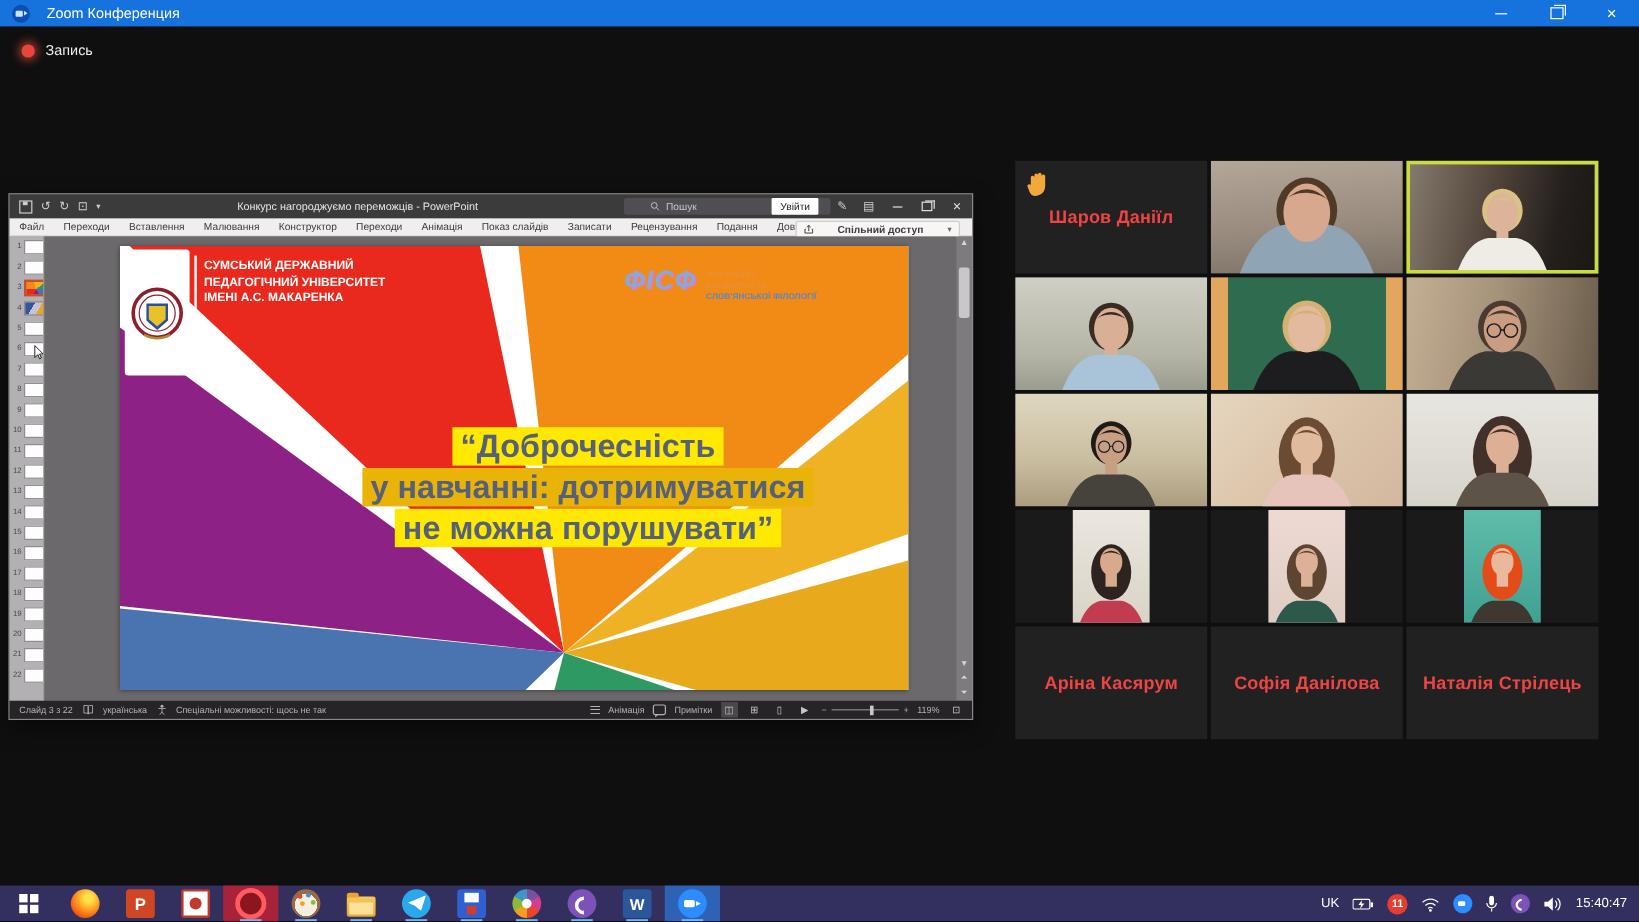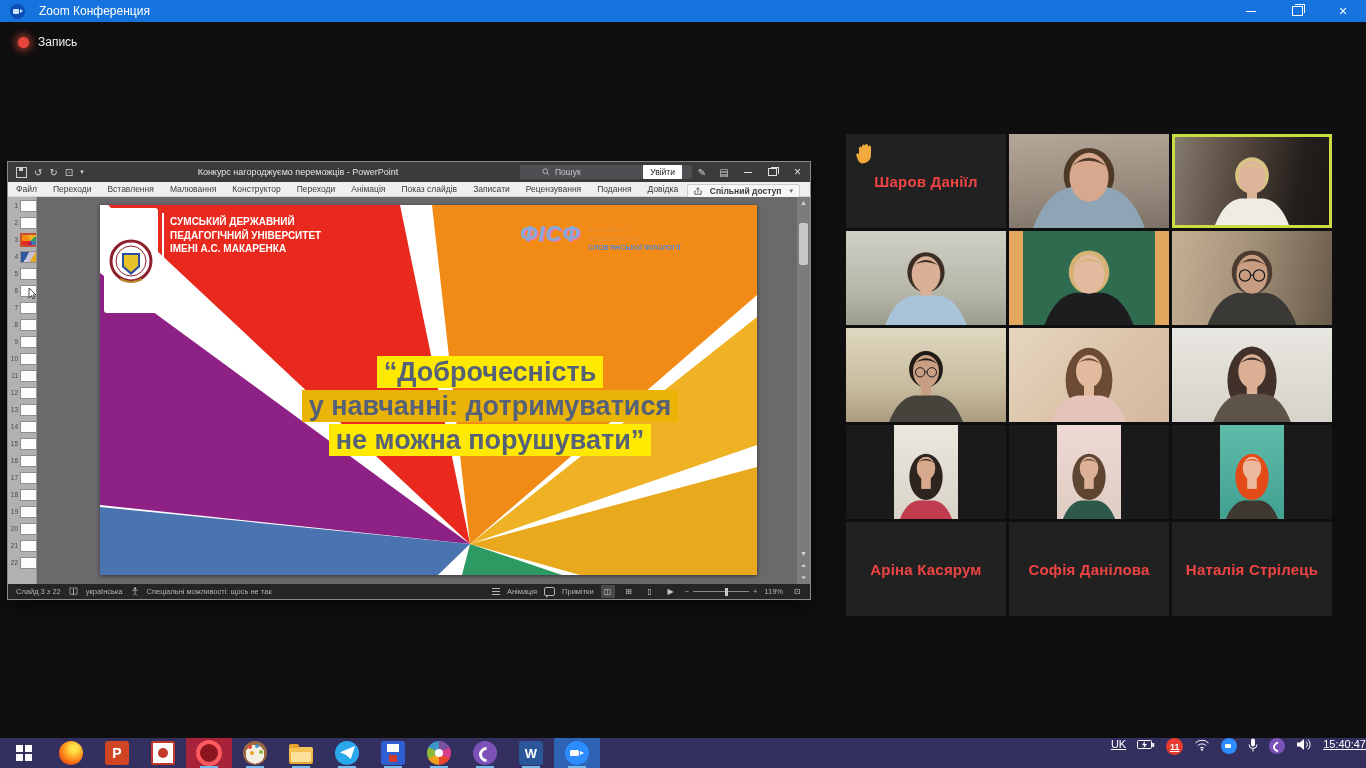--- a/index.html
+++ b/index.html
@@ -34,21 +34,21 @@
   .ppt-tbr{position:absolute;right:0;top:0;height:20px;display:flex;align-items:center;}
   .signin{background:#fff;color:#222;font-size:8.5px;padding:2px 7px;border-radius:1px;margin-right:9px;}
   .tico{width:22px;text-align:center;color:#cfcfcf;font-size:10px;}
   .pwb{width:25px;height:20px;display:flex;align-items:center;justify-content:center;color:#e0e0e0;}
   .pwb .bar{width:8px;height:1px;background:#e0e0e0;}
   .pwb .box{width:7px;height:6px;border:1px solid #e0e0e0;position:relative;}
   .pwb .box::after{content:"";position:absolute;left:1.5px;top:-2.5px;width:7px;height:6px;border-top:1px solid #e0e0e0;border-right:1px solid #e0e0e0;}
 
   .ppt-tabs{position:absolute;left:0;top:20px;right:0;height:14px;background:#f0eeef;display:flex;align-items:center;border-bottom:1px solid #d8d6d4;}
   .ptab{font-size:8.5px;color:#3b3b3b;padding:0 8px;white-space:nowrap;}
-  .share{margin-left:auto;margin-right:6px;display:flex;align-items:center;gap:8px;font-size:8.5px;font-weight:bold;color:#3b3b3b;background:#f7f6f5;border:1px solid #cfcdca;border-radius:2px;padding:1px 6px;}
+  .share{margin-left:auto;margin-right:6px;display:flex;align-items:center;gap:20px;font-size:8.5px;font-weight:bold;color:#3b3b3b;background:#f7f6f5;border:1px solid #cfcdca;border-radius:2px;padding:1px 6px;}
   .share .ar{font-size:7px;color:#666;}
 
   .thumbs{position:absolute;left:0;top:35px;width:28px;bottom:15px;background:#b2b0b2;border-right:1px solid #979597;overflow:hidden;}
   .throw{display:flex;align-items:center;height:17px;gap:2px;}
   .thnum{width:10px;text-align:right;font-size:6.5px;color:#4a4a4a;flex:0 0 auto;}
   .thbox{width:15px;height:10px;background:#fdfdfd;border:1px solid #8f8d8f;flex:0 0 auto;}
   .thbox.sel{border:2px solid #c6502e;}
   .thbox.c3{background:conic-gradient(from 210deg at 55% 60%,#e9291d 0 60deg,#f28a16 0 130deg,#eeb224 0 200deg,#2d9a63 0 240deg,#4a74b0 0 300deg,#8e2185 0 360deg);}
   .thbox.c4{background:linear-gradient(120deg,#31589c 0 40%,#c8c2d8 0 70%,#e8a81c 0);}
   .cursor{position:absolute;left:20px;top:90px;z-index:5;}
@@ -123,21 +123,21 @@
   .ic-photos{border-radius:50%;background:conic-gradient(#7a4fa0 0 60deg,#d63c8c 0 120deg,#e8452a 0 180deg,#f0a01e 0 240deg,#8cb83c 0 300deg,#3c96c8 0 360deg);}
   .ic-photos::after{content:"";position:absolute;left:8px;top:8px;width:8px;height:8px;border-radius:50%;background:#fff;}
   .ic-viber{border-radius:50%;background:#7d52b8;}
   .ic-viber::after{content:"";position:absolute;left:6px;top:6px;width:9px;height:9px;border:3px solid transparent;border-bottom-color:#fff;border-left-color:#fff;border-radius:50%;transform:rotate(45deg);}
   .ic-word{background:#2b579a;border-radius:3px;}
   .ic-word::after{content:"W";position:absolute;inset:0;display:flex;align-items:center;justify-content:center;color:#fff;font-weight:bold;font-size:13px;}
   .ic-zoom{border-radius:50%;background:#2d8cff;}
   .ic-zoom::before{content:"";position:absolute;left:5px;top:9px;width:9px;height:6px;background:#fff;border-radius:1.5px;}
   .ic-zoom::after{content:"";position:absolute;left:15px;top:9.5px;border-right:4px solid #fff;border-top:2.5px solid transparent;border-bottom:2.5px solid transparent;transform:scaleX(-1);}
 
-  .tray{margin-left:auto;display:flex;align-items:flex-start;gap:11px;padding-right:0;text-decoration:underline;}
+  .tray{margin-left:auto;display:flex;align-items:center;gap:11px;padding-right:10px;}
   .tray .lang{font-size:11px;}
   .badge{width:17px;height:17px;border-radius:50%;background:#e83c30;color:#fff;font-size:9px;font-weight:bold;display:flex;align-items:center;justify-content:center;}
   .trayzoom{width:16px;height:16px;border-radius:50%;background:#2d8cff;position:relative;}
   .trayzoom::after{content:"";position:absolute;left:3.5px;top:6px;width:6px;height:4px;background:#fff;border-radius:1px;}
   .trayviber{width:16px;height:16px;border-radius:50%;background:#7d52b8;position:relative;}
   .trayviber::after{content:"";position:absolute;left:4px;top:4px;width:6px;height:6px;border:2px solid transparent;border-bottom-color:#fff;border-left-color:#fff;border-radius:50%;transform:rotate(45deg);}
   .clock{font-size:11px;}
 </style>
 </head>
 <body>

